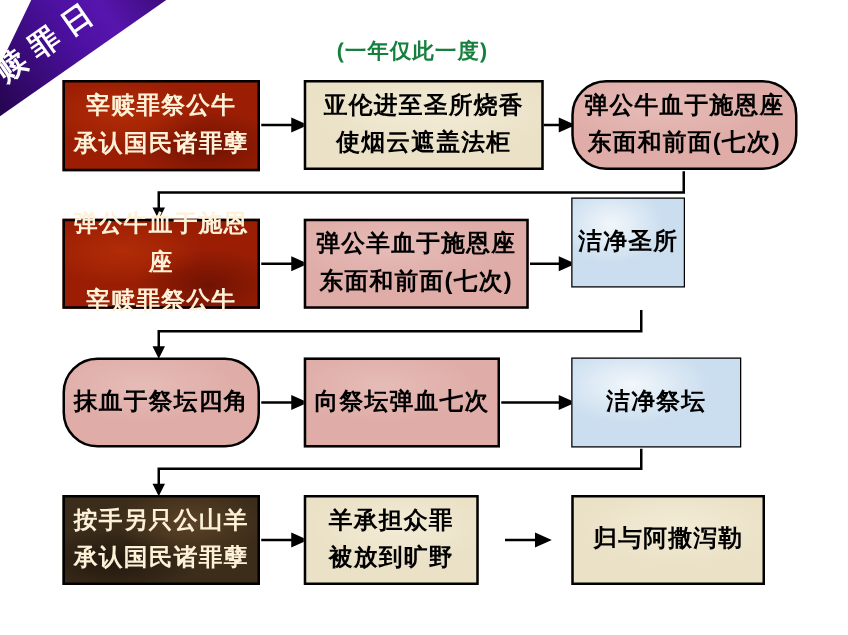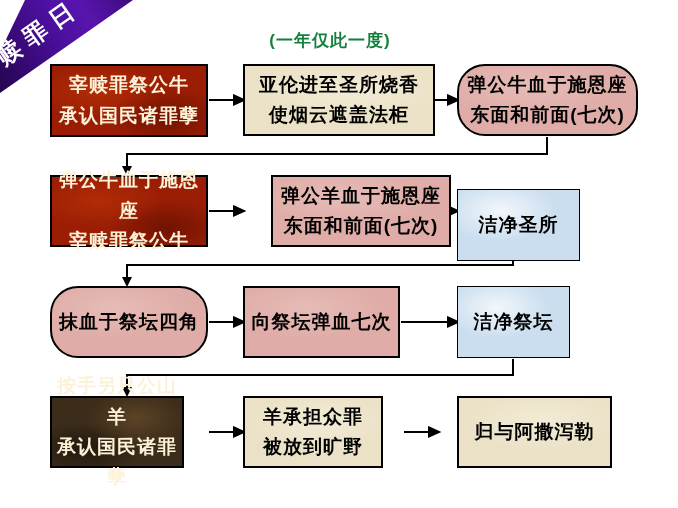--- a/index.html
+++ b/index.html
@@ -51,28 +51,28 @@
     background-color:#cbdeef;
     background-image:radial-gradient(ellipse 65% 60% at 35% 30%, rgba(255,255,255,.75), transparent 72%);
     border-width:1.5px;
   }
   
   .b-r1c1{left:50px;top:64px;width:158px;height:73px;}
   .b-r1c2{left:243px;top:64px;width:192px;height:72px;font-family:Liberation Serif, serif;}
   .b-r1c3{left:457px;top:64px;width:181px;height:72px;border-radius:28px;}
   
   .b-r2c1{left:50px;top:175px;width:158px;height:72px;}
-  .b-r2c2{left:243px;top:175px;width:180px;height:72px;margin-left:28px;}
-  .b-r2c3{left:457px;top:189px;width:123px;height:72px;}
+  .b-r2c2{left:243px;top:175px;width:180px;height:72px;}
+  .b-r2c3{left:457px;top:158px;width:91px;height:72px;}
   
   .b-r3c1{left:50px;top:286px;width:158px;height:72px;border-radius:28px;}
   .b-r3c2{left:243px;top:286px;width:157px;height:72px;}
-  .b-r3c3{left:457px;top:286px;width:113px;height:72px;}
+  .b-r3c3{left:457px;top:286px;width:136px;height:72px;}
   
-  .b-r4c1{left:50px;top:396px;width:134px;height:72px;text-align:center;}
+  .b-r4c1{left:50px;top:396px;width:158px;height:72px;text-align:center;}
   .b-r4c2{left:243px;top:396px;width:140px;height:72px;}
   .b-r4c3{left:457px;top:396px;width:155px;height:72px;}
   .fline{display:block;}
 </style>
 </head>
 <body>
 
 <div id="stage">
 
   <svg id="diagram-svg" width="678" height="508" viewBox="0 0 678 508">

